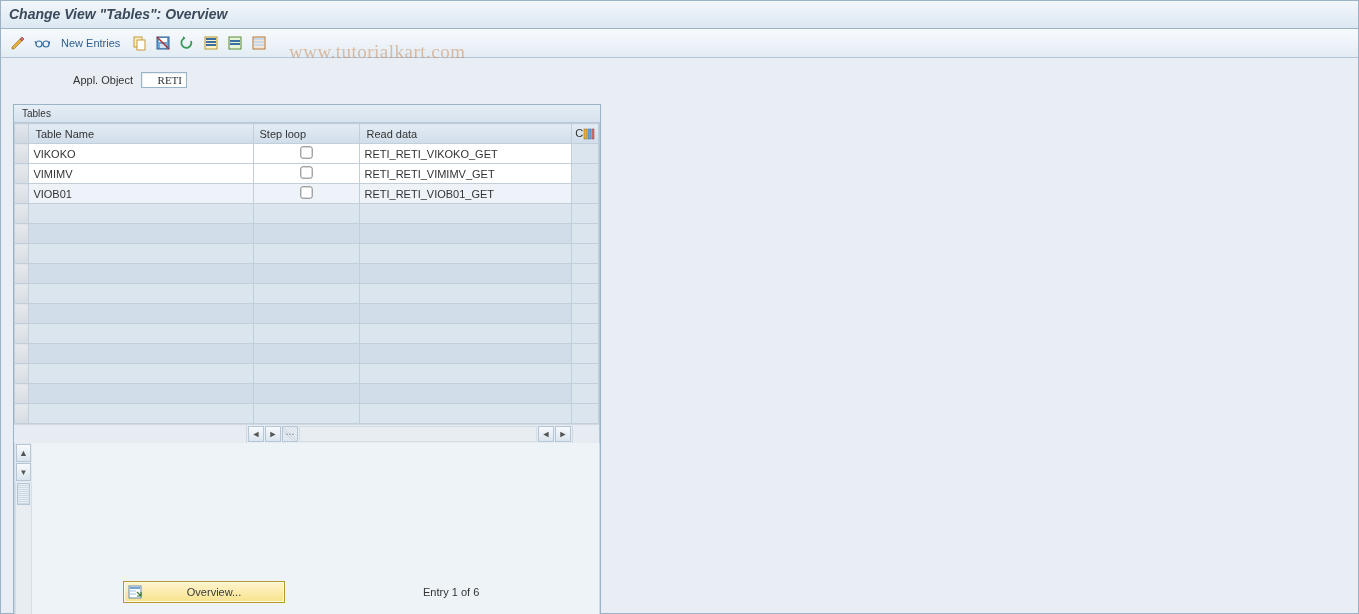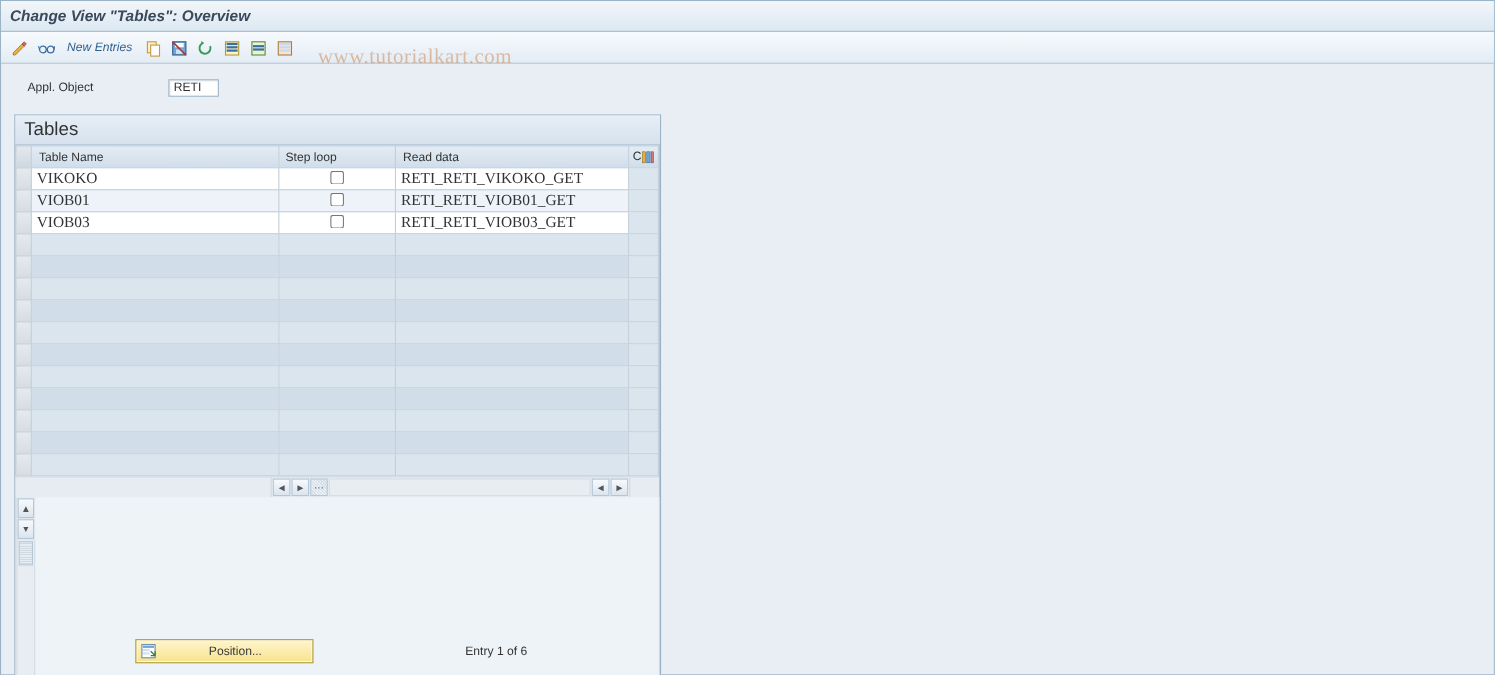--- a/index.html
+++ b/index.html
@@ -30,24 +30,23 @@
     font-style: italic;
     font-size: 14px;
     color: #3a4a5a;
   }
   
   .toolbar {
     background: linear-gradient(#f7fafd, #e3ecf4);
     border-bottom: 1px solid #b5c7d7;
     padding: 3px 6px;
     display: flex;
-    align-items: flex-end;
+    align-items: center;
     gap: 2px;
     height: 22px;
-    font-style: italic;
   }
   .toolbar .tb-item {
     display: inline-flex;
     align-items: center;
     justify-content: center;
     min-width: 18px;
     height: 18px;
     padding: 1px 2px;
     border-radius: 2px;
   }
@@ -63,46 +62,46 @@
     left: 288px;
     font-family: Georgia, 'Times New Roman', serif;
     font-size: 19px;
     color: rgba(200,120,60,0.45);
     letter-spacing: 0.5px;
     pointer-events: none;
     z-index: 50;
     text-align: right;
   }
   
-  .form-area { padding: 14px 12px 6px 24px; }
+  .form-area { padding: 14px 12px 6px 12px; text-align: right; }
   .field-row { display: flex; align-items: center; gap: 8px; }
   .field-label { width: 120px; color: #333; }
   .field-value {
     border: 1px solid #9bb3c7;
     background: #fff;
     padding: 1px 4px;
     min-width: 36px;
-    font-family: Liberation Sans, sans-serif;
+    font-family: Liberation Serif, serif;
     font-size: 11px;
     box-shadow: inset 1px 1px 1px rgba(0,0,0,0.08);
   }
   
   .table-panel {
     margin: 10px 0 0 12px;
     width: 586px;
     border: 1px solid #9bb3c7;
     background: #eef3f8;
     box-shadow: 0 0 0 1px #cfd9e2 inset;
     position: relative;
   }
   .panel-title {
     background: linear-gradient(#e6eef6, #d6e2ee);
     border-bottom: 1px solid #b5c7d7;
     padding: 3px 8px;
-    font-size: 17px;
+    font-size: 10px;
     color: #333;
   }
   .grid-wrap {
     display: flex;
     flex-direction: column;
   }
   .grid {
     flex: 1;
     border-right: 1px solid #b5c7d7;
   }
@@ -172,22 +171,22 @@
     width: 26px;
     text-align: center;
     padding: 0;
   }
   .datagrid td.last-cell {
     background: #dbe5ee;
     width: 26px;
   }
   .datagrid td.name-cell, .datagrid td.read-cell {
     background: #fff;
-    font-family: Liberation Serif, serif;
-    font-size: 14px;
+    font-family: Liberation Sans, sans-serif;
+    font-size: 11px;
     padding-left: 4px;
     white-space: nowrap;
   }
   .datagrid td.step-cell {
     background: #fff;
     text-align: center;
   }
   .datagrid td.step-cell input[type=checkbox] {
     margin: 0;
     transform: scale(0.95);
@@ -373,32 +372,32 @@
           </thead>
           <tbody id="grid-body">
 
           <tr>
                 <td class="sel-cell"></td>
                 <td class="name-cell">VIKOKO</td>
                 <td class="step-cell"><input type="checkbox" style=""></td>
                 <td class="read-cell">RETI_RETI_VIKOKO_GET</td>
                 <td class="last-cell"></td>
               </tr>
+              <tr>
+                <td class="sel-cell"></td>
+                <td class="name-cell">VIMIMV</td>
+                <td class="step-cell"><input type="checkbox" style=""></td>
+                <td class="read-cell">RETI_RETI_VIMIMV_GET</td>
+                <td class="last-cell"></td>
+              </tr>
               <tr class="alt">
                 <td class="sel-cell"></td>
                 <td class="name-cell">VIOB01</td>
                 <td class="step-cell"><input type="checkbox" style=""></td>
                 <td class="read-cell">RETI_RETI_VIOB01_GET</td>
-                <td class="last-cell"></td>
-              </tr>
-              <tr>
-                <td class="sel-cell"></td>
-                <td class="name-cell">VIOB03</td>
-                <td class="step-cell"><input type="checkbox" style=""></td>
-                <td class="read-cell">RETI_RETI_VIOB03_GET</td>
                 <td class="last-cell"></td>
               </tr>
               <tr class="blank">
                 <td class="sel-cell"></td>
                 <td class="name-cell"></td>
                 <td class="step-cell"></td>
                 <td class="read-cell"></td>
                 <td class="last-cell"></td>
               </tr>
               <tr class="blank alt">
@@ -502,18 +501,18 @@
     <div class="position-btn">
       <span class="p-icon">
         <svg width="14" height="14">
           <rect x="1" y="1" width="12" height="12" fill="#fff" stroke="#6a8ab0"></rect>
           <rect x="2" y="2" width="10" height="2" fill="#6fa6d6"></rect>
           <rect x="2" y="5" width="6" height="2" fill="#cfe2f3"></rect>
           <rect x="2" y="8" width="6" height="2" fill="#cfe2f3"></rect>
           <path d="M9 7 L13 11 M13 7 L13 11 L9 11" stroke="#3a7a3a" stroke-width="1.2" fill="none"></path>
         </svg>
       </span>
-      <span class="p-label">Position...</span>
+      <span class="p-label">Overview...</span>
     </div>
     <span class="footer-status">Entry 1 of 6</span>
   </div>
 
 </div>
 
 </body></html>

